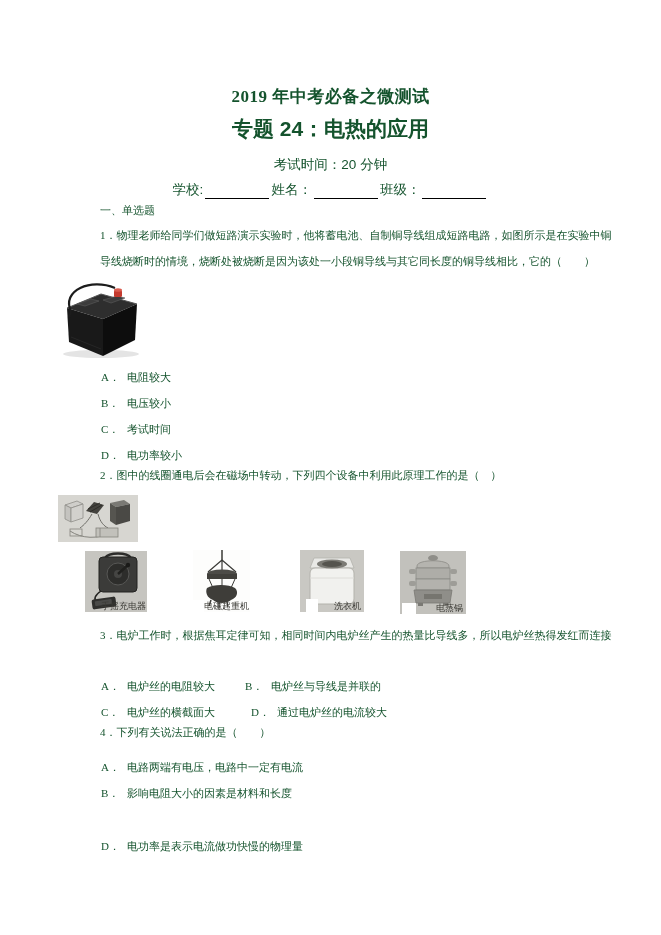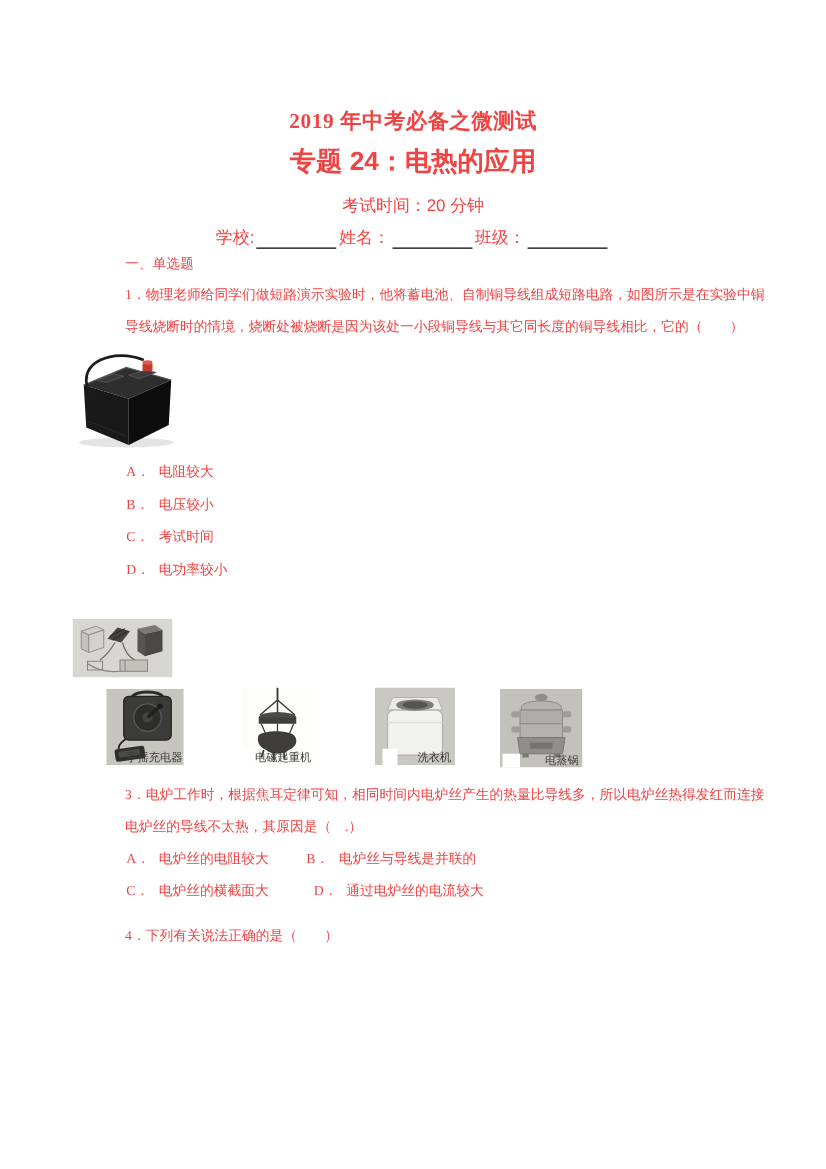--- a/index.html
+++ b/index.html
@@ -1,18 +1,18 @@
 <!DOCTYPE html>
 <html><head>
 <meta charset="utf-8">
 <style>
   html, body { margin:0; padding:0; background:#ffffff; }
   .page {
     position:relative; width:661px; height:935px; background:#ffffff;
-    font-family:"Liberation Serif","DejaVu Serif",serif; color:#ef4444; overflow:hidden;
+    font-family:"Liberation Serif","DejaVu Serif",serif; color:#14532d; overflow:hidden;
   }
   .abs { position:absolute; }
   .center { left:0; right:0; text-align:center; }
   .h1 { font-size:17px; font-weight:bold; letter-spacing:0.5px; }
   .h2 { font-size:21px; font-weight:bold; font-family:"Liberation Sans","DejaVu Sans",sans-serif; }
   .meta { font-size:13.5px; font-family:"Liberation Sans","DejaVu Sans",sans-serif;text-align:center; }
   .body-line { font-size:11px; white-space:nowrap;margin-left:43px; }
   .opt-label { display:inline-block; min-width:26px; }
   .blank { display:inline-block; width:64px; height:15px; border-bottom:1px solid #000; margin:0 2px; vertical-align:bottom; }
   .figcap { font-size:9px; fill:#3b3a35; font-family:"Liberation Serif","DejaVu Serif",serif; }
@@ -49,20 +49,21 @@
     <path d="M14,36 C4,14 34,2 58,12" fill="none" stroke="#1c1c1c" stroke-width="2.2"></path>
     <path d="M14,36 l-2,5" fill="none" stroke="#1c1c1c" stroke-width="2.2"></path>
     <line x1="14" y1="61" x2="44" y2="73" stroke="#262626" stroke-width="1"></line>
   </svg>
 
   <div class="abs body-line" style="left:58px;top:370px"><span class="opt-label">A．</span><span>电阻较大</span></div>
   <div class="abs body-line" style="left:58px;top:396px"><span class="opt-label">B．</span><span>电压较小</span></div>
   <div class="abs body-line" style="left:58px;top:422px"><span class="opt-label">C．</span><span>考试时间</span></div>
   <div class="abs body-line" style="left:58px;top:448px"><span class="opt-label">D．</span><span>电功率较小</span></div>
 
+  <div class="abs body-line" style="left:57px;top:468px">2．图中的线圈通电后会在磁场中转动，下列四个设备中利用此原理工作的是（　）</div>
 
   <svg class="abs" style="left:58px;top:495px" width="80" height="47" viewBox="0 0 80 47">
     <rect width="80" height="47" fill="#d7d6d1"></rect>
     <polygon points="7,10 19,6 25,9 13,13" fill="#cfceca" stroke="#908f8a" stroke-width="0.8"></polygon>
     <polygon points="7,10 13,13 13,27 7,24" fill="#c4c3bf" stroke="#908f8a" stroke-width="0.8"></polygon>
     <polygon points="13,13 25,9 25,23 13,27" fill="#d2d1cd" stroke="#908f8a" stroke-width="0.8"></polygon>
     <polygon points="52,8 66,5 72,9 58,12" fill="#7a7974"></polygon>
     <polygon points="52,8 58,12 58,30 52,26" fill="#565550"></polygon>
     <polygon points="58,12 72,9 72,26 58,30" fill="#4a4945"></polygon>
     <path d="M28,16 l8,-9 l10,3 l-7,9 z" fill="#44433e"></path>
@@ -130,23 +131,25 @@
     <rect x="50" y="30" width="7" height="5" rx="2" fill="#9e9d98"></rect>
     <polygon points="14,39 52,39 50,52 16,52" fill="#8f8e89" stroke="#7a7974" stroke-width="0.8"></polygon>
     <rect x="24" y="43" width="18" height="5" fill="#76756f"></rect>
     <rect x="18" y="52" width="5" height="3" fill="#7a7974"></rect>
     <rect x="43" y="52" width="5" height="3" fill="#7a7974"></rect>
     <rect x="2" y="52" width="14" height="11" fill="#ffffff"></rect>
     <text class="figcap" x="36" y="60">电蒸锅</text>
   </svg>
 
   <div class="abs body-line" style="left:57px;top:628px">3．电炉工作时，根据焦耳定律可知，相同时间内电炉丝产生的热量比导线多，所以电炉丝热得发红而连接</div>
-  <div class="abs body-line" style="left:57px;top:654px">电炉丝的导线不太热，其原因是（　.）</div>
 
   <div class="abs body-line" style="left:58px;top:679px"><span class="opt-label">A．</span><span>电炉丝的电阻较大</span></div>
   <div class="abs body-line" style="left:202px;top:679px"><span class="opt-label">B．</span><span>电炉丝与导线是并联的</span></div>
   <div class="abs body-line" style="left:58px;top:705px"><span class="opt-label">C．</span><span>电炉丝的横截面大</span></div>
   <div class="abs body-line" style="left:208px;top:705px"><span class="opt-label">D．</span><span>通过电炉丝的电流较大</span></div>
 
-  <div class="abs body-line" style="left:57px;top:741px">4．下列有关说法正确的是（　　）</div>
+  <div class="abs body-line" style="left:57px;top:725px">4．下列有关说法正确的是（　　）</div>
 
+  <div class="abs body-line" style="left:58px;top:760px"><span class="opt-label">A．</span><span>电路两端有电压，电路中一定有电流</span></div>
+  <div class="abs body-line" style="left:58px;top:786px"><span class="opt-label">B．</span><span>影响电阻大小的因素是材料和长度</span></div>
+  <div class="abs body-line" style="left:58px;top:839px"><span class="opt-label">D．</span><span>电功率是表示电流做功快慢的物理量</span></div>
 
 </div>
 
 </body></html>

